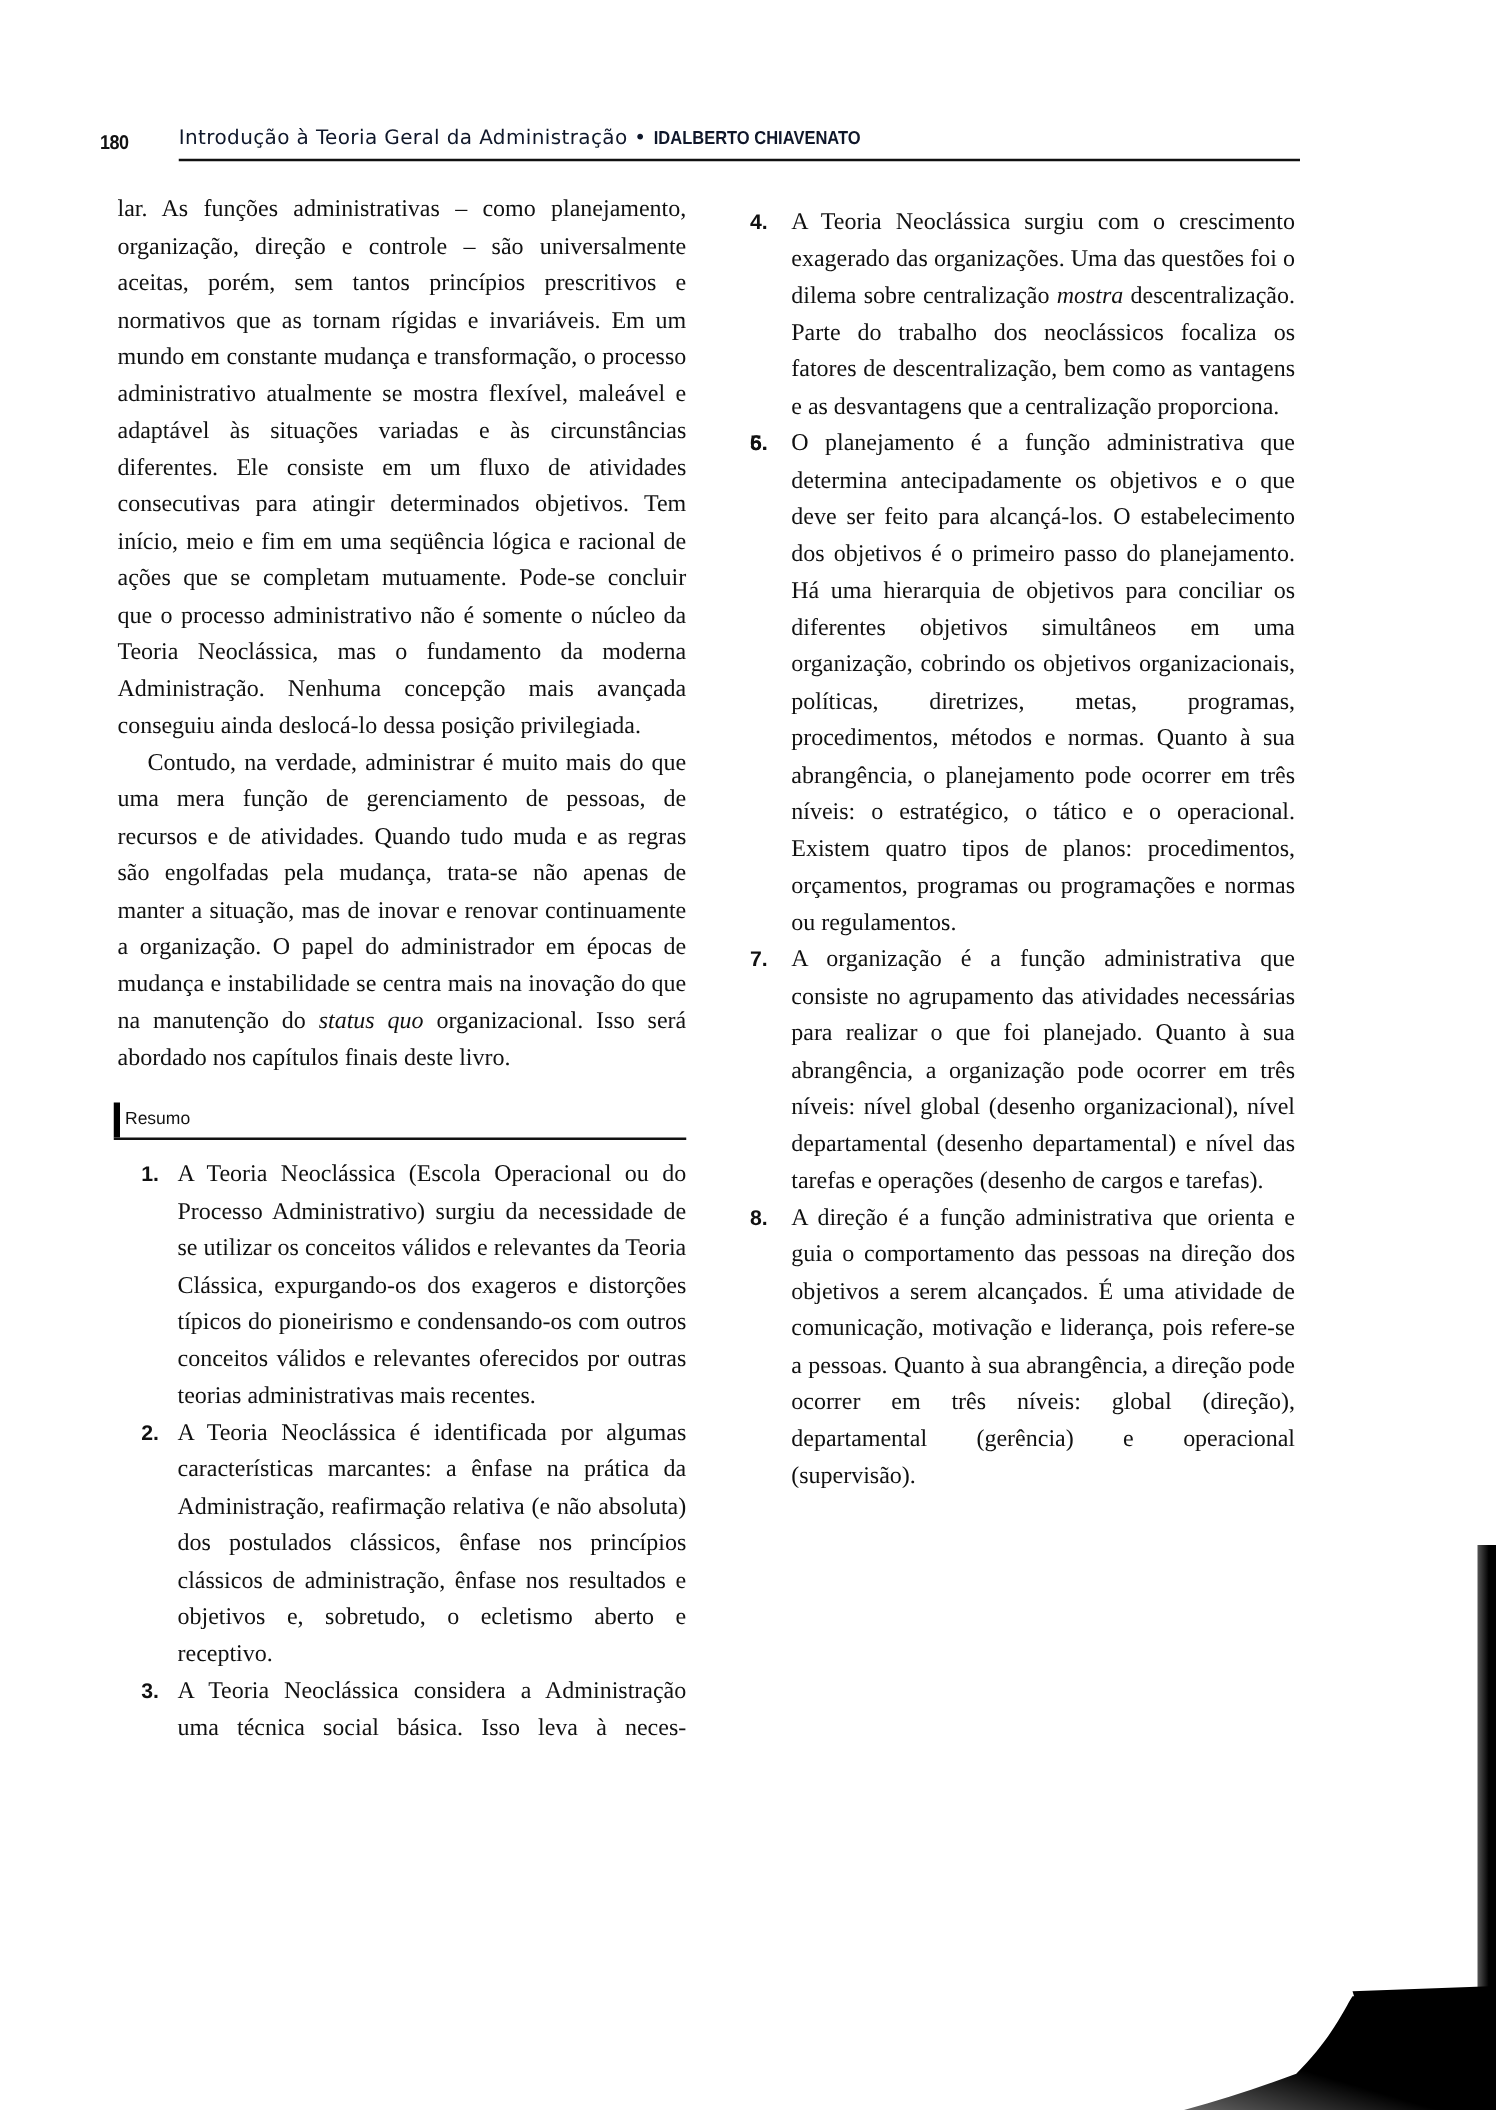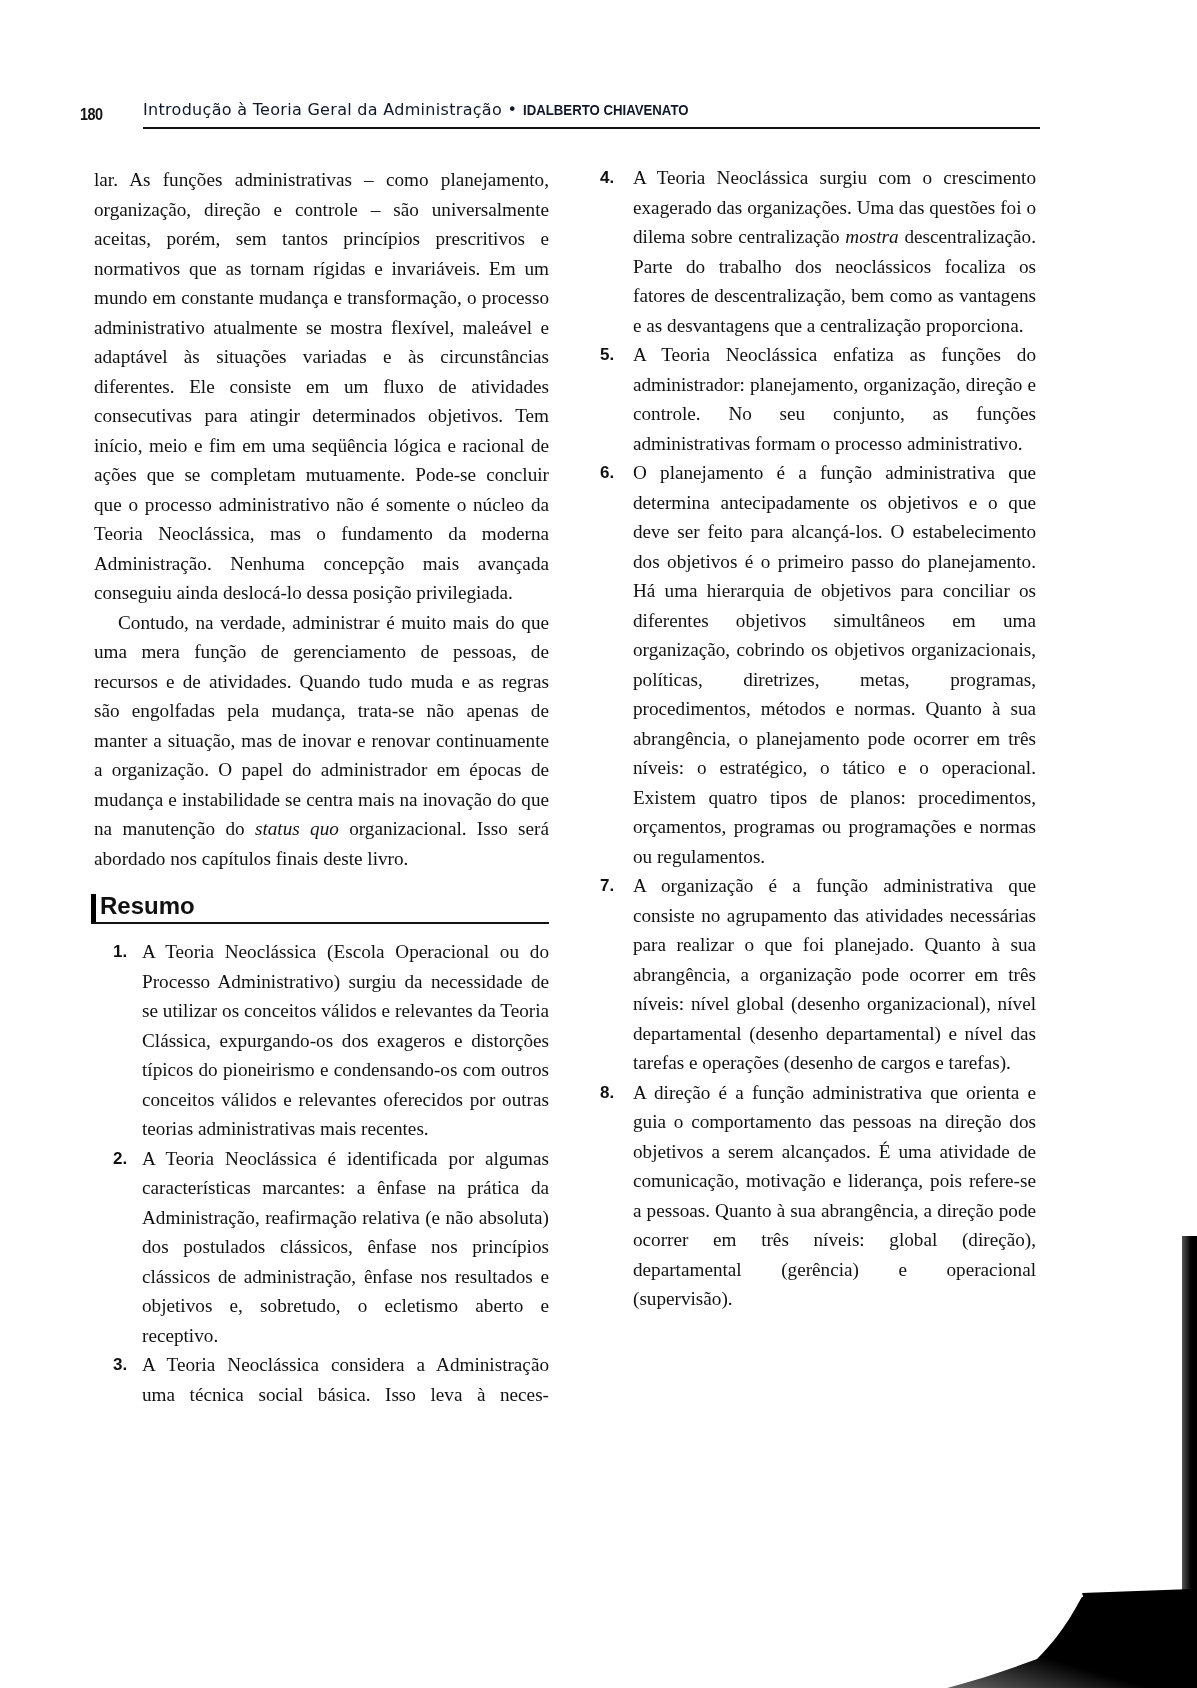--- a/index.html
+++ b/index.html
@@ -6,29 +6,29 @@
   body { width: 1197px; height: 1688px; position: relative; overflow: hidden; }
   .page { position: absolute; left: 0; top: 0; width: 1197px; height: 1688px; background: #fff; margin-top: 41px; }
 
   .header { position: absolute; left: 80px; top: 54px; width: 960px; height: 36px; }
   .page-number { position: absolute; left: 0; top: 11px; font-family: "Liberation Sans", sans-serif; font-weight: bold; font-size: 16px; color: #111; letter-spacing: -0.5px; transform: scaleX(0.9); transform-origin: left; }
   .running-title { position: absolute; left: 63px; top: 5px; font-family: "DejaVu Sans", sans-serif; font-size: 16px; color: #0f172a; white-space: nowrap; letter-spacing: 0.3px; }
   .running-title .author { font-family: "Liberation Sans", sans-serif; font-weight: bold; font-size: 15px; letter-spacing: 0; transform: scaleX(0.88); display: inline-block; transform-origin: left; }
   .header-rule { position: absolute; left: 63px; top: 32px; width: 897px; height: 2px; background: #111; }
 
   .col { position: absolute; font-family: "Liberation Serif", serif; font-size: 19.2px; line-height: 29.5px; color: #111; text-align: justify; hyphens: manual; }
-  .col-left { left: 94px; top: 124px; width: 455px; }
+  .col-left { left: 94px; top: 112px; width: 455px; }
   .col-right { left: 600px; top: 122px; width: 436px; }
 
   .col p { margin: 0; }
   .col p.indent { text-indent: 24px; }
 
   .section-heading { position: relative; margin-top: 17px; height: 34px; width: 456px; }
   .section-heading .bar { position: absolute; left: -3px; top: 4px; width: 5px; height: 28px; background: #000; }
-  .section-heading .title { position: absolute; left: 6px; top: 4px; font-family: "Liberation Sans", sans-serif; font-weight: bold; font-size: 24px; color: #111; line-height: 24px; }
+  .section-heading .title { position: absolute; left: 6px; top: 4px; font-family: "Liberation Sans", sans-serif; font-weight: normal; font-size: 14px; color: #111; line-height: 24px; }
   .section-heading .rule { position: absolute; left: -3px; top: 32px; width: 458px; height: 2px; background: #111; }
 
   ol.summary { list-style: none; margin: 13px 0 0 0; padding: 0; }
   ol.summary li { position: relative; padding-left: 48px; }
   .col-right ol.summary { margin-top: 0; }
   .col-right ol.summary li { padding-left: 33px; }
   ol.summary li .num { position: absolute; left: 19px; top: 0; font-family: "Liberation Sans", sans-serif; font-weight: bold; font-size: 17px; }
   .col-right ol.summary li .num { left: 0; }
   .col-right .cont { padding-left: 33px; }
 
@@ -75,21 +75,20 @@
   </div>
 
   <div class="col col-right">
     <ol class="summary">
       <li>
         <span class="num">4.</span>
         <span><span>A Teoria Neoclássica surgiu com o crescimento exagerado das organizações. Uma das questões foi o dilema sobre centralização </span><em>mostra</em><span> descentralização. Parte do trabalho dos neoclássicos focaliza os fatores de descentralização, bem como as vantagens e as desvantagens que a centralização proporciona.</span></span>
       </li>
       <li>
         <span class="num">5.</span>
-        <span>A Teoria Neoclássica enfatiza as funções do administrador: planejamento, organização, direção e controle. No seu conjunto, as funções administrativas formam o processo administrativo.</span>
       </li>
       <li>
         <span class="num">6.</span>
         <span>O planejamento é a função administrativa que determina antecipadamente os objetivos e o que deve ser feito para alcançá-los. O estabelecimento dos objetivos é o primeiro passo do planejamento. Há uma hierarquia de objetivos para conciliar os diferentes objetivos simultâneos em uma organização, cobrindo os objetivos organizacionais, políticas, diretrizes, metas, programas, procedimentos, métodos e normas. Quanto à sua abrangência, o planejamento pode ocorrer em três níveis: o estratégico, o tático e o operacional. Existem quatro tipos de planos: procedimentos, orçamentos, programas ou programações e normas ou regulamentos.</span>
       </li>
       <li>
         <span class="num">7.</span>
         <span>A organização é a função administrativa que consiste no agrupamento das atividades necessárias para realizar o que foi planejado. Quanto à sua abrangência, a organização pode ocorrer em três níveis: nível global (desenho organizacional), nível departamental (desenho departamental) e nível das tarefas e operações (desenho de cargos e tarefas).</span>
       </li>
       <li>

